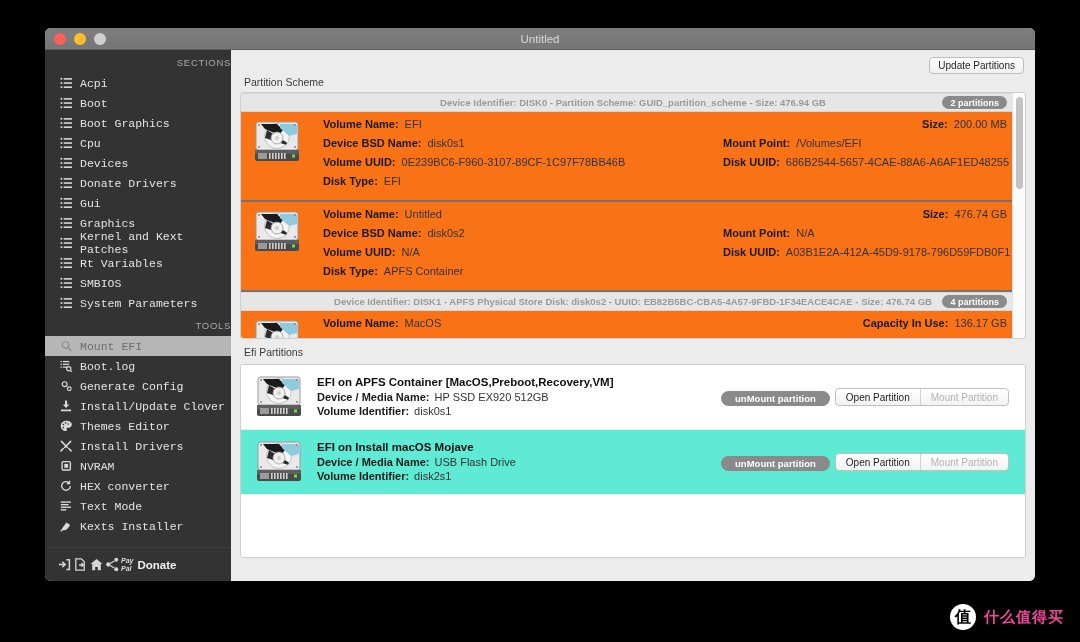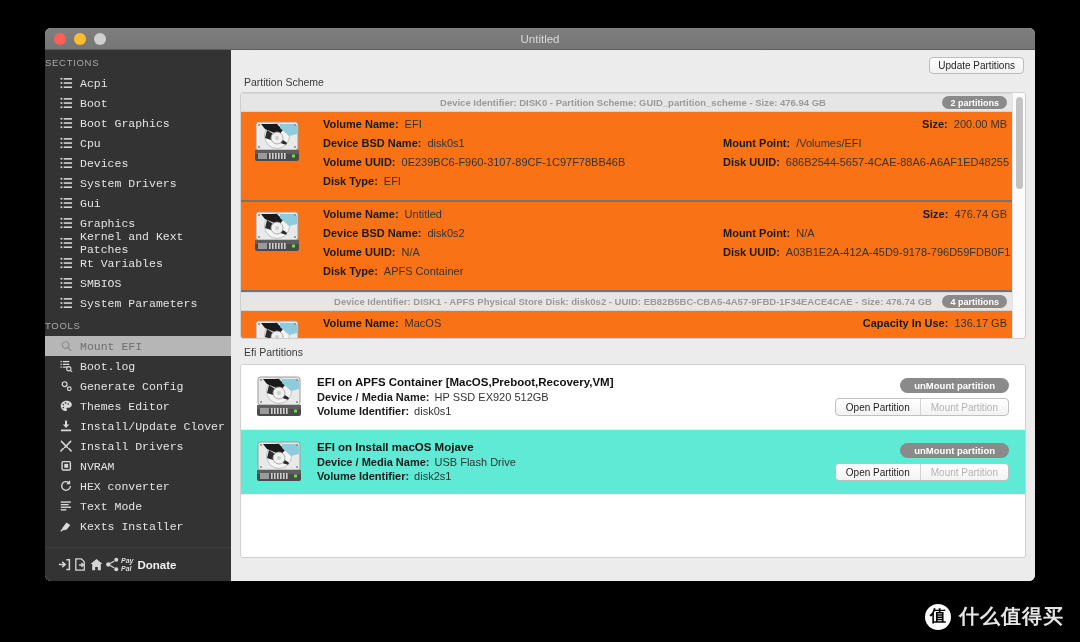--- a/index.html
+++ b/index.html
@@ -46,21 +46,21 @@
   #body { flex: 1 1 auto; display: flex; min-height: 0; }
 
   
   #sidebar {
     width: 186px;
     background: #333333;
     display: flex; flex-direction: column;
     flex: 0 0 auto;
   }
   .sb-head {
-    text-align: left;
+    text-align: right;
     font-size: 9.5px;
     letter-spacing: .7px;
     color: #a8a8a8;
     padding: 7px 0 5px;
   }
   .sb-list { display: flex; flex-direction: column; font-family: Liberation Mono, monospace; }
   .sb-item {
     height: 20px;
     display: flex; align-items: center;
     padding-left: 15px;
@@ -211,21 +211,21 @@
     position: relative;
     justify-content: space-between;
   }
   .erow.alt { background: #5eead4; }
   .erow .disk { flex: 0 0 62px; }
   .erow .einfo { flex: 1 1 auto; min-width: 0; }
   .etitle { font-size: 11.5px; font-weight: bold; color: #111; margin-bottom: 3px; }
   .eline { font-size: 11px; display: flex; gap: 5px; margin-bottom: 2px; }
   .ebtns {
     flex: 0 0 auto;
-    display: flex; flex-direction: column;
+    display: flex; 
     align-items: flex-end; gap: 5px;
   }
   .unmount-pill {
     background: #8a8a8a; color: #fff;
     font-size: 9.5px; font-weight: bold;
     border-radius: 9px;
     padding: 2px 14px;
     cursor: pointer;
   }
   .seg {
@@ -256,21 +256,21 @@
   #wm-logo {
     width: 26px; height: 26px;
     border-radius: 50%;
     background: #fff;
     color: #000;
     font-size: 16px; font-weight: bold;
     display: flex; align-items: center; justify-content: center;
     font-family: "DejaVu Sans", sans-serif;
   }
   #wm-text {
-    color: #e5e5e5; font-size: 20px; font-weight: bold;
+    color: #ec4899; font-size: 15px; font-weight: bold;
     letter-spacing: 1px;
     font-family: Liberation Sans, sans-serif;
   }
 </style>
 </head>
 <body>
 
 <div id="window">
 
   <div id="titlebar">
@@ -368,21 +368,21 @@
                 <g fill="#d9d9d9">
                   <circle cx="1.5" cy="2" r="1.1"></circle>
                   <circle cx="1.5" cy="6.5" r="1.1"></circle>
                   <circle cx="1.5" cy="11" r="1.1"></circle>
                   <rect x="4" y="1.2" width="9" height="1.7"></rect>
                   <rect x="4" y="5.7" width="9" height="1.7"></rect>
                   <rect x="4" y="10.2" width="9" height="1.7"></rect>
                 </g>
               </svg>
             </span>
-            <span>System Drivers</span>
+            <span>Donate Drivers</span>
           </div>
           <div class="sb-item">
             <span class="sb-ico">
               <svg width="13" height="12" viewBox="0 0 14 13">
                 <g fill="#d9d9d9">
                   <circle cx="1.5" cy="2" r="1.1"></circle>
                   <circle cx="1.5" cy="6.5" r="1.1"></circle>
                   <circle cx="1.5" cy="11" r="1.1"></circle>
                   <rect x="4" y="1.2" width="9" height="1.7"></rect>
                   <rect x="4" y="5.7" width="9" height="1.7"></rect>
@@ -508,42 +508,42 @@
                   <circle cx="5" cy="4.5" r="2.6"></circle>
                   <circle cx="10" cy="9.5" r="2"></circle>
                 </g>
               </svg>
             </span>
             <span>Generate Config</span>
           </div>
           <div class="sb-item">
             <span class="sb-ico">
               <svg width="13" height="12" viewBox="0 0 14 13">
+                <g fill="#d9d9d9">
+                  <rect x="5.4" y="0.6" width="2.2" height="5"></rect>
+                  <path d="M6.5 8.6 3 5h7z"></path>
+                  <rect x="1" y="10.3" width="11" height="1.9"></rect>
+                </g>
+              </svg>
+            </span>
+            <span>Install/Update Clover</span>
+          </div>
+          <div class="sb-item">
+            <span class="sb-ico">
+              <svg width="13" height="12" viewBox="0 0 14 13">
                 <path d="M6.8 0.8C3.3.8.8 3.3.8 6.4c0 3 2.4 5.4 5.4 5.4.9 0 1.3-.5 1.3-1.1 0-.6-.5-.9-.5-1.5 0-.5.4-.9 1-.9h1.3c2 0 3.5-1.5 3.5-3.5 0-2.2-2.4-4-6-4z" fill="#d9d9d9"></path>
                 <g fill="#3a3a3a">
                   <circle cx="3.6" cy="5" r=".9"></circle>
                   <circle cx="6" cy="3.2" r=".9"></circle>
                   <circle cx="8.8" cy="4.3" r=".9"></circle>
                   <circle cx="3.6" cy="8.2" r=".9"></circle>
                 </g>
               </svg>
             </span>
             <span>Themes Editor</span>
-          </div>
-          <div class="sb-item">
-            <span class="sb-ico">
-              <svg width="13" height="12" viewBox="0 0 14 13">
-                <g fill="#d9d9d9">
-                  <rect x="5.4" y="0.6" width="2.2" height="5"></rect>
-                  <path d="M6.5 8.6 3 5h7z"></path>
-                  <rect x="1" y="10.3" width="11" height="1.9"></rect>
-                </g>
-              </svg>
-            </span>
-            <span>Install/Update Clover</span>
           </div>
           <div class="sb-item">
             <span class="sb-ico">
               <svg width="13" height="12" viewBox="0 0 14 13">
                 <g stroke="#d9d9d9" stroke-width="1.6" fill="none" stroke-linecap="round">
                   <path d="M1.5 1.5 8 8.2"></path>
                   <path d="M11.5 1.5 5 8.2"></path>
                   <path d="M9.5 9.3 12 11.8"></path>
                   <path d="M3.5 9.3 1 11.8"></path>
                 </g>

